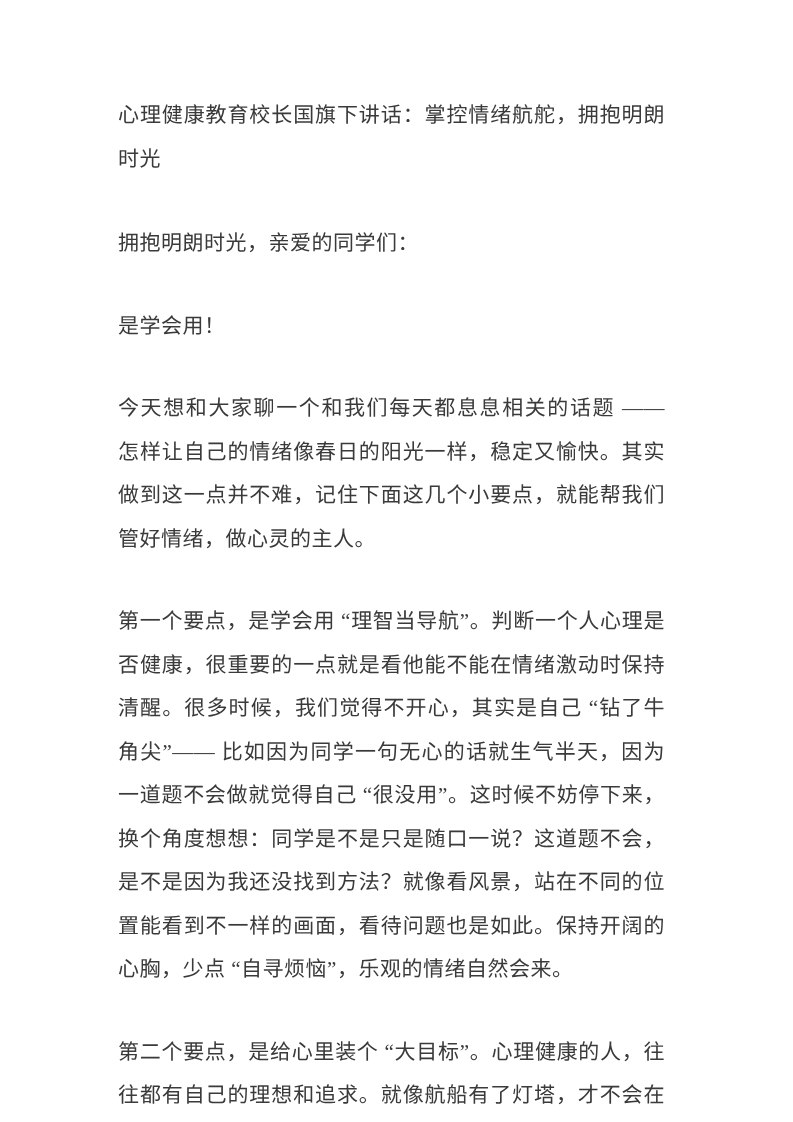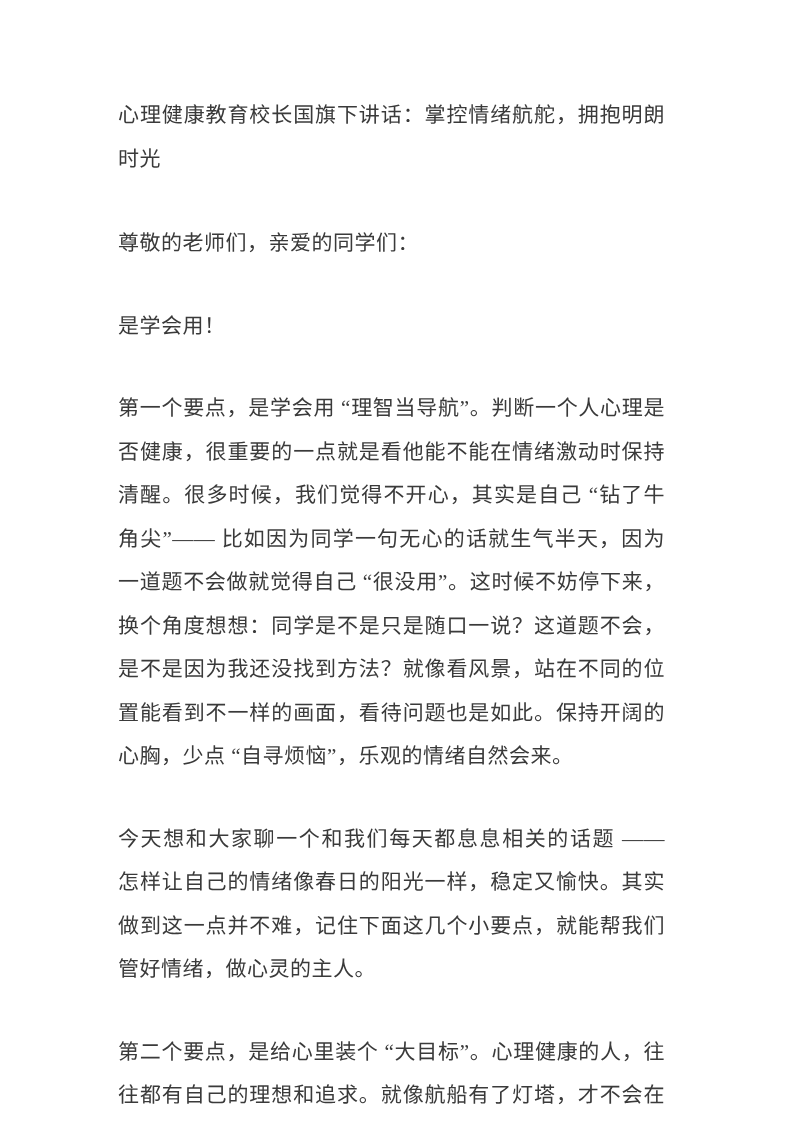--- a/index.html
+++ b/index.html
@@ -36,22 +36,22 @@
   .doc-title {
     margin-bottom: 41px;
   }
 </style>
 </head>
 <body>
 
 <div class="page">
   <p class="doc-title">心理健康教育校长国旗下讲话：掌控情绪航舵，拥抱明朗时光</p>
 
-  <p class="doc-paragraph">尊敬的老师们，亲爱的同学们：</p>
+  <p class="doc-paragraph">拥抱明朗时光，亲爱的同学们：</p>
 
   <p class="doc-paragraph">是学会用！</p>
 
+  <p class="doc-paragraph">今天想和大家聊一个和我们每天都息息相关的话题 —— 怎样让自己的情绪像春日的阳光一样，稳定又愉快。其实做到这一点并不难，记住下面这几个小要点，就能帮我们管好情绪，做心灵的主人。</p>
+
   <p class="doc-paragraph">第一个要点，是学会用 “理智当导航”。判断一个人心理是否健康，很重要的一点就是看他能不能在情绪激动时保持清醒。很多时候，我们觉得不开心，其实是自己 “钻了牛角尖”—— 比如因为同学一句无心的话就生气半天，因为一道题不会做就觉得自己 “很没用”。这时候不妨停下来，换个角度想想：同学是不是只是随口一说？这道题不会，是不是因为我还没找到方法？就像看风景，站在不同的位置能看到不一样的画面，看待问题也是如此。保持开阔的心胸，少点 “自寻烦恼”，乐观的情绪自然会来。</p>
-
-  <p class="doc-paragraph">今天想和大家聊一个和我们每天都息息相关的话题 —— 怎样让自己的情绪像春日的阳光一样，稳定又愉快。其实做到这一点并不难，记住下面这几个小要点，就能帮我们管好情绪，做心灵的主人。</p>
 
   <p class="doc-paragraph">第二个要点，是给心里装个 “大目标”。心理健康的人，往往都有自己的理想和追求。就像航船有了灯塔，才不会在大海里迷失方向；我们心里有了目标，才不会被小事左右情绪。比如有的同学希望将来能</p>
 </div>
 
 </body></html>

